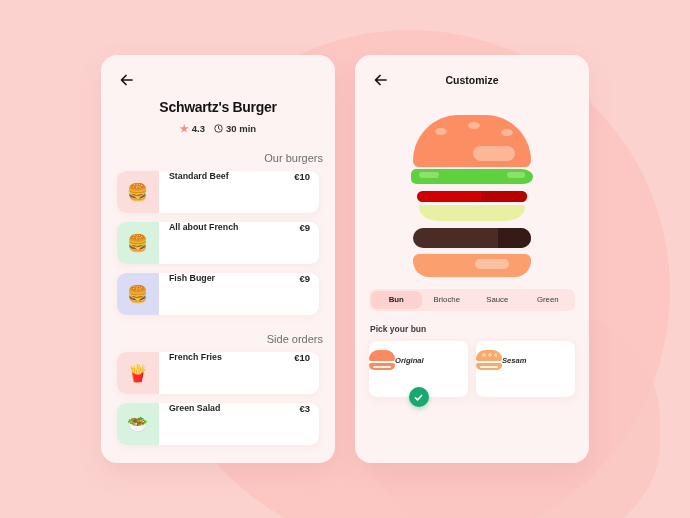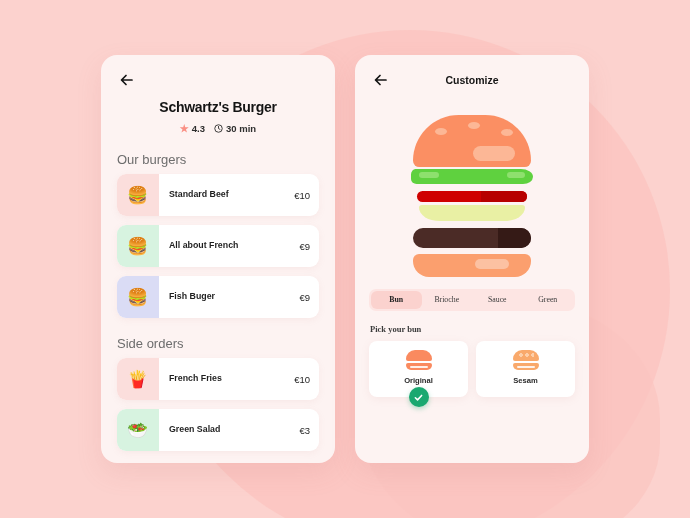--- a/index.html
+++ b/index.html
@@ -70,23 +70,24 @@
     margin-top: 8px;
     font-size: 9.5px;
     color: #2d2d2d;
     font-weight: bold;
   }
   .meta .grp { display: flex; align-items: center; gap: 3px; }
   .star { color: #fa8f84; font-size: 10px; line-height: 1; }
   .clock { width: 9px; height: 9px; display: block; }
 
   .section-label {
-    font-size: 13px;
+    font-size: 11px;
     color: #6d6d6d;
     margin: 18px 12px 7px 16px;
+    text-align: right;
   }
 
   
   .row {
     display: flex;
     align-items: stretch;
     margin: 0 16px 9px 16px;
     height: 42px;
     border-radius: 9px;
     background: #ffffff;
@@ -97,35 +98,34 @@
     width: 42px;
     flex: 0 0 42px;
     display: flex;
     align-items: center;
     justify-content: center;
     font-size: 17px;
   }
   .row-body {
     flex: 1;
     display: flex;
-    align-items: center;
     justify-content: space-between;
     padding: 0 9px 0 10px;
   }
   .row-name {
     font-size: 8.8px;
     color: #1f1f1f;
     font-weight: bold;
     line-height: 1.35;
     max-width: 70px;
   }
   .row-price {
     font-size: 9.5px;
     color: #1f1f1f;
-    font-weight: normal;
+    font-weight: bold;
   }
 
   
   .top-bar {
     display: flex;
     align-items: center;
     justify-content: center;
     height: 50px;
   }
   .top-bar .bar-title {
@@ -223,21 +223,20 @@
 
   
   .tabs {
     display: flex;
     align-items: center;
     margin: 12px 14px 0 14px;
     background: #fde5e3;
     border-radius: 7px;
     height: 22px;
     padding: 4px 2px;
-    font-family: Liberation Serif, serif;
   }
   .tab {
     flex: 1;
     text-align: center;
     font-size: 7.8px;
     color: #3a3a3a;
     line-height: 18px;
     border-radius: 6px;
     font-weight: normal;
   }
@@ -245,41 +244,40 @@
     background: #fbd2ce;
     font-weight: bold;
     color: #222;
   }
 
   .pick-label {
     font-size: 8.5px;
     color: #3b3b3b;
     margin: 13px 16px 7px 15px;
     font-weight: bold;
-    font-family: Liberation Serif, serif;
   }
 
   
   .cards {
     display: flex;
     gap: 8px;
     margin: 0 14px;
   }
   .card {
     position: relative;
     flex: 1;
     height: 56px;
     background: #fff;
     border-radius: 8px;
     box-shadow: 0 2px 8px rgba(200,130,130,.10);
     display: flex;
-    flex-direction: column;
-    align-items: center;
+    flex-direction: row;
     justify-content: flex-start;
     padding-top: 9px;
+    font-style: italic;
   }
   .mini-bun { width: 26px; height: 20px; position: relative; }
   .mini-bun .mb-top {
     position: absolute; left: 0; right: 0; top: 0; height: 11px;
     border-radius: 9px 9px 2px 2px;
   }
   .mini-bun .mb-bot {
     position: absolute; left: 0; right: 0; bottom: 0; height: 7px;
     border-radius: 2px 2px 5px 5px;
   }

